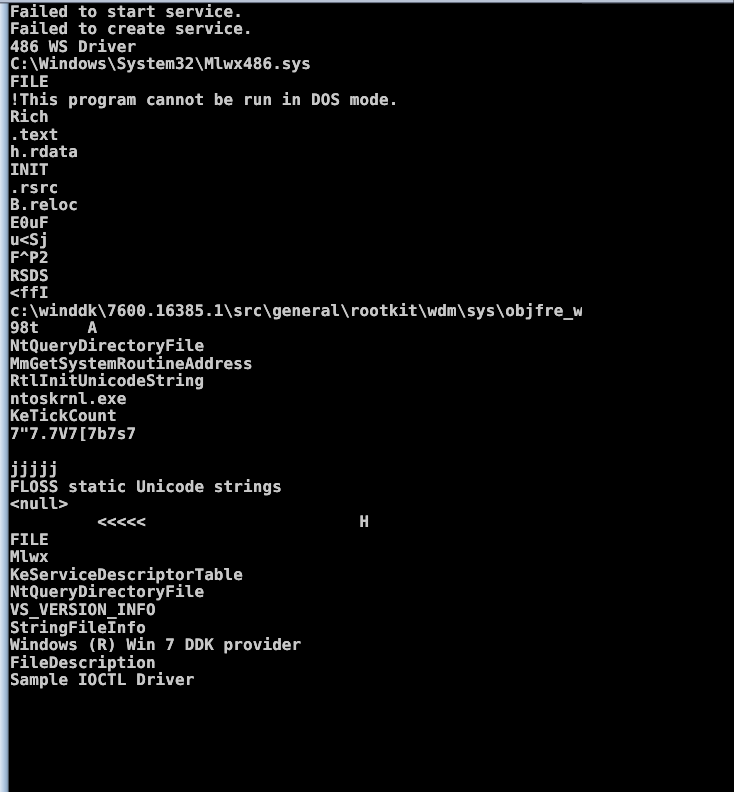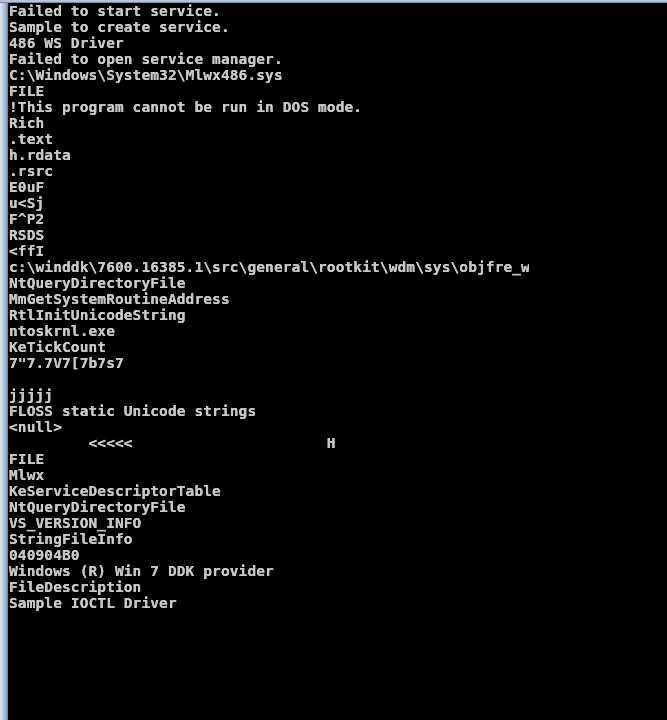--- a/index.html
+++ b/index.html
@@ -87,53 +87,54 @@
 <div id="console-window">
 
   <div id="window-top-edge"></div>
   <div id="window-top-edge-2"></div>
 
   <div id="left-rail"></div>
 
   <div id="terminal-surface">
     <div id="terminal-lines">
         <span class="term-line">Failed to start service.</span>
-        <span class="term-line">Sample to create service.</span>
+        <span class="term-line">Failed to create service.</span>
         <span class="term-line">486 WS Driver</span>
-        <span class="term-line">Failed to open service manager.</span>
         <span class="term-line">C:\Windows\System32\Mlwx486.sys</span>
         <span class="term-line">FILE</span>
         <span class="term-line">!This program cannot be run in DOS mode.</span>
         <span class="term-line">Rich</span>
         <span class="term-line">.text</span>
         <span class="term-line">h.rdata</span>
+        <span class="term-line">INIT</span>
         <span class="term-line">.rsrc</span>
+        <span class="term-line">B.reloc</span>
         <span class="term-line">E0uF</span>
         <span class="term-line">u&lt;Sj</span>
         <span class="term-line">F^P2</span>
         <span class="term-line">RSDS</span>
         <span class="term-line">&lt;ffI</span>
         <span class="term-line">c:\winddk\7600.16385.1\src\general\rootkit\wdm\sys\objfre_wxp_x86\i386\sioctl.pdb</span>
+        <span class="term-line">98t     A</span>
         <span class="term-line">NtQueryDirectoryFile</span>
         <span class="term-line">MmGetSystemRoutineAddress</span>
         <span class="term-line">RtlInitUnicodeString</span>
         <span class="term-line">ntoskrnl.exe</span>
         <span class="term-line">KeTickCount</span>
         <span class="term-line">7"7.7V7[7b7s7</span>
         <span class="term-line blank"></span>
         <span class="term-line">jjjjj</span>
         <span class="term-line">FLOSS static Unicode strings</span>
         <span class="term-line">&lt;null&gt;</span>
         <span class="term-line">         &lt;&lt;&lt;&lt;&lt;                      H</span>
         <span class="term-line">FILE</span>
         <span class="term-line">Mlwx</span>
         <span class="term-line">KeServiceDescriptorTable</span>
         <span class="term-line">NtQueryDirectoryFile</span>
         <span class="term-line">VS_VERSION_INFO</span>
         <span class="term-line">StringFileInfo</span>
-        <span class="term-line">040904B0</span>
         <span class="term-line">Windows (R) Win 7 DDK provider</span>
         <span class="term-line">FileDescription</span>
         <span class="term-line">Sample IOCTL Driver</span>
       </div>
   </div>
 
 </div>
 
 </body></html>

